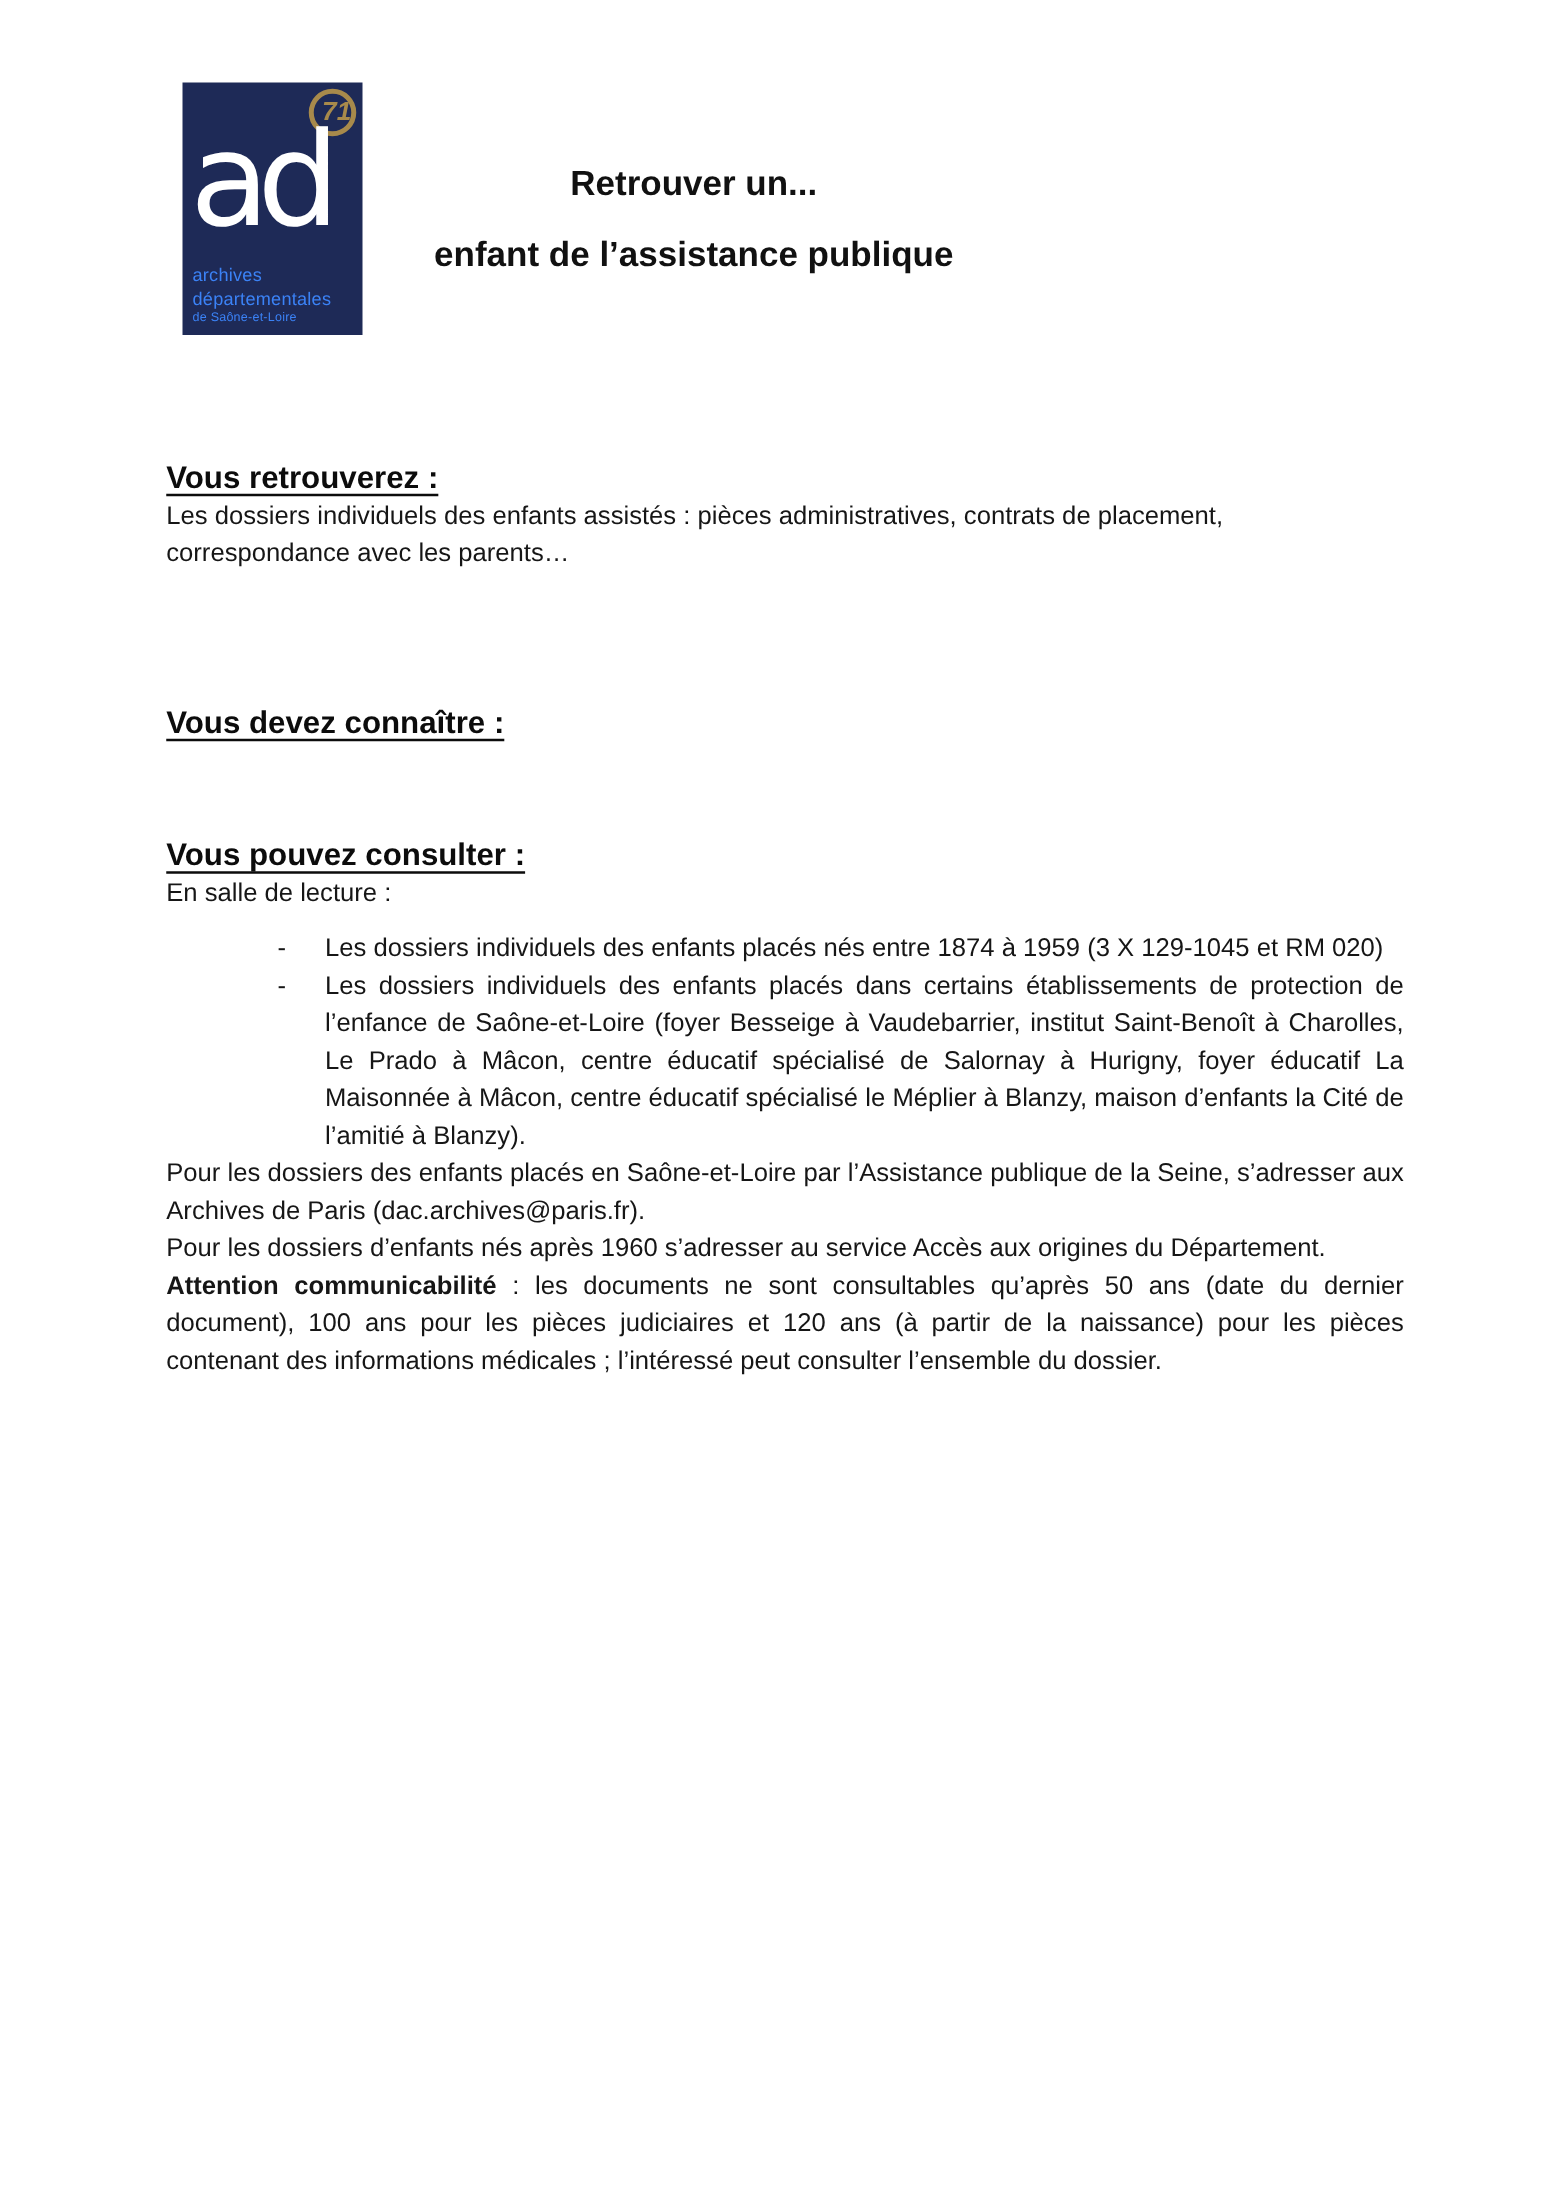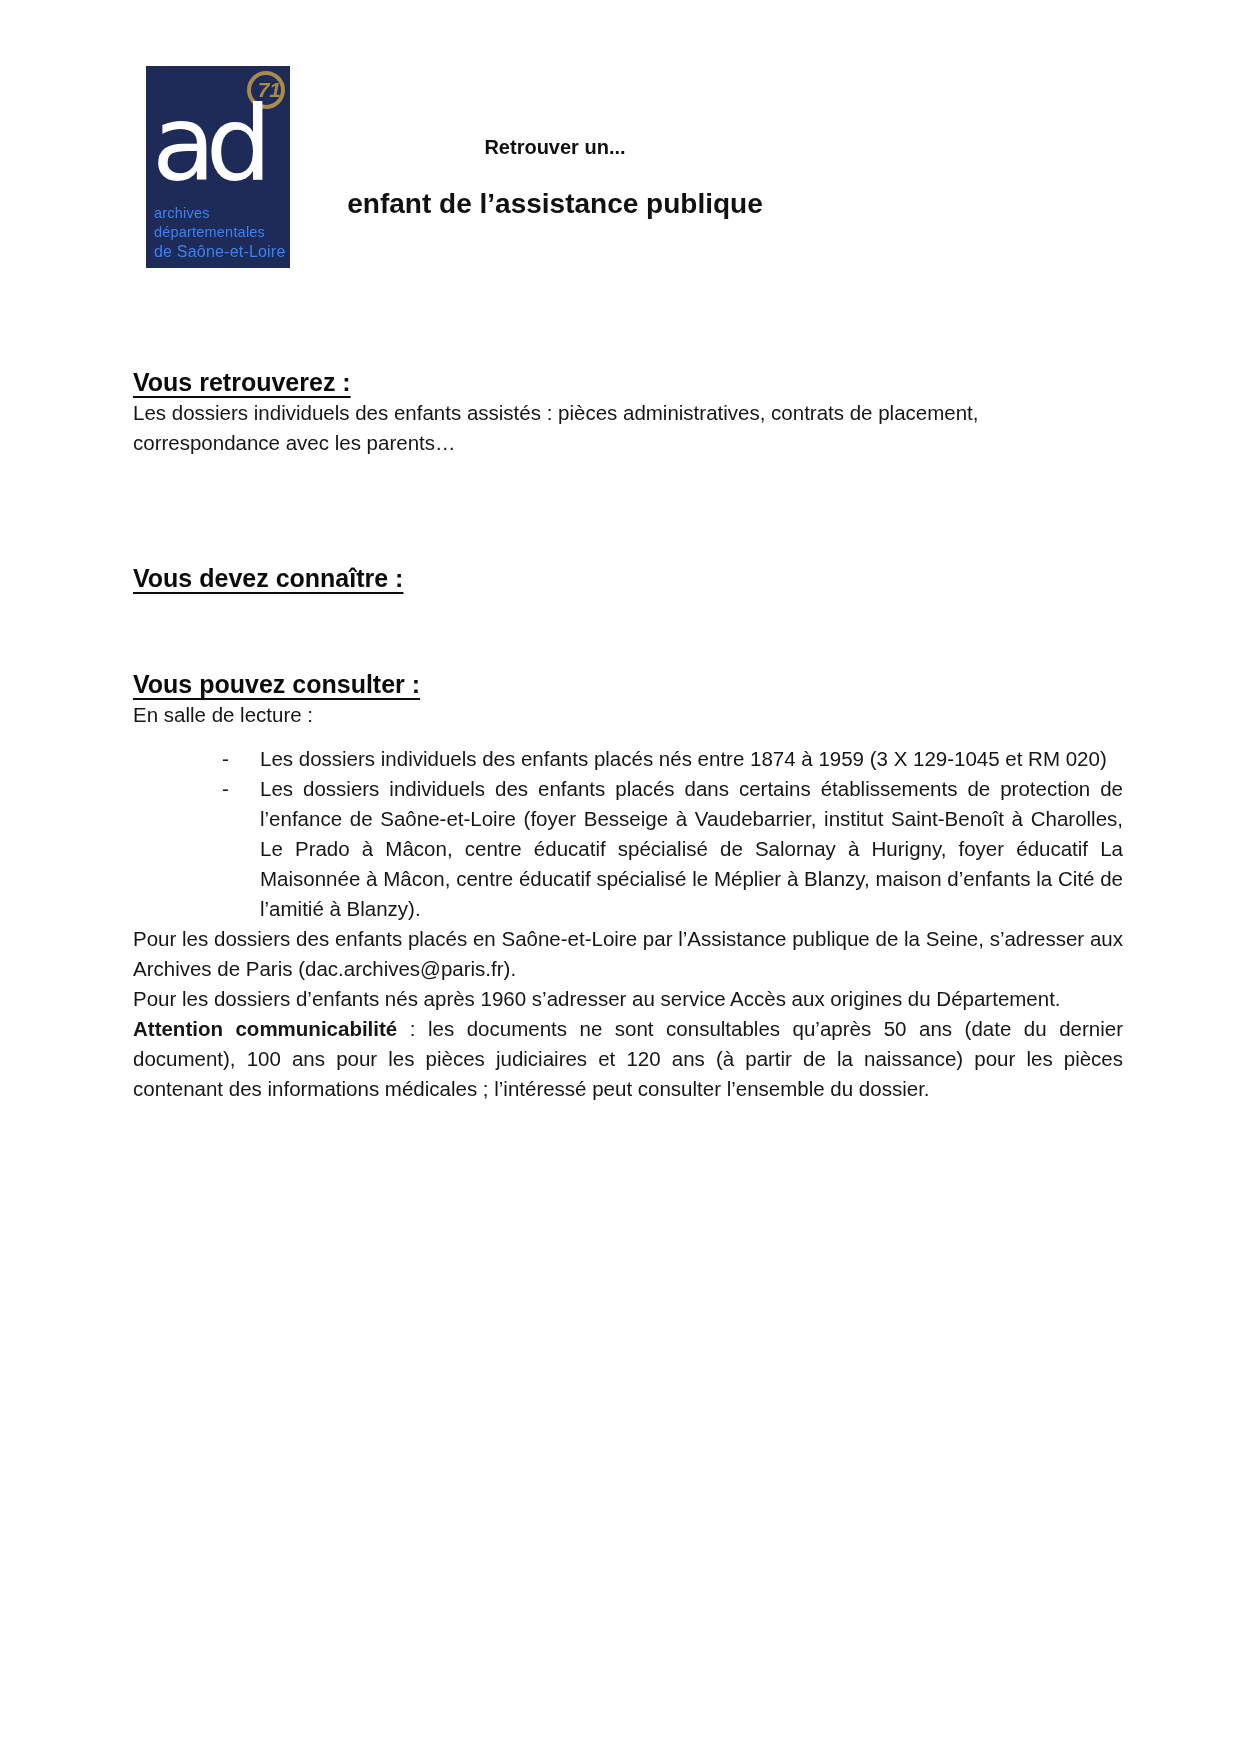--- a/index.html
+++ b/index.html
@@ -39,31 +39,31 @@
     background:transparent;
   }
   .logo-lines{
     position:absolute;
     left:8px; bottom:6px;
     color:#3b82f6;
     font-size:14.5px;
     line-height:1.28;
     letter-spacing:0.2px;
   }
-  .logo-lines .small{font-size:16px;text-align:center;}
+  .logo-lines .small{font-size:10px;}
   
   .title{
     position:absolute;
     left:280px; top:130px;
     width:550px;
     text-align:center;
     font-weight:bold;
     color:#111111;
   }
-  .title-line1{font-size:20px; line-height:34px;}
+  .title-line1{font-size:28px; line-height:34px;}
   .title-line2{font-size:28px; line-height:34px; margin-top:23px;}
   
   .content{
     position:absolute;
     left:0; top:0; right:0; bottom:0;
     padding:0 117px 0 133px;
     font-size:20.5px;
     line-height:30px;
   }
   h2{

